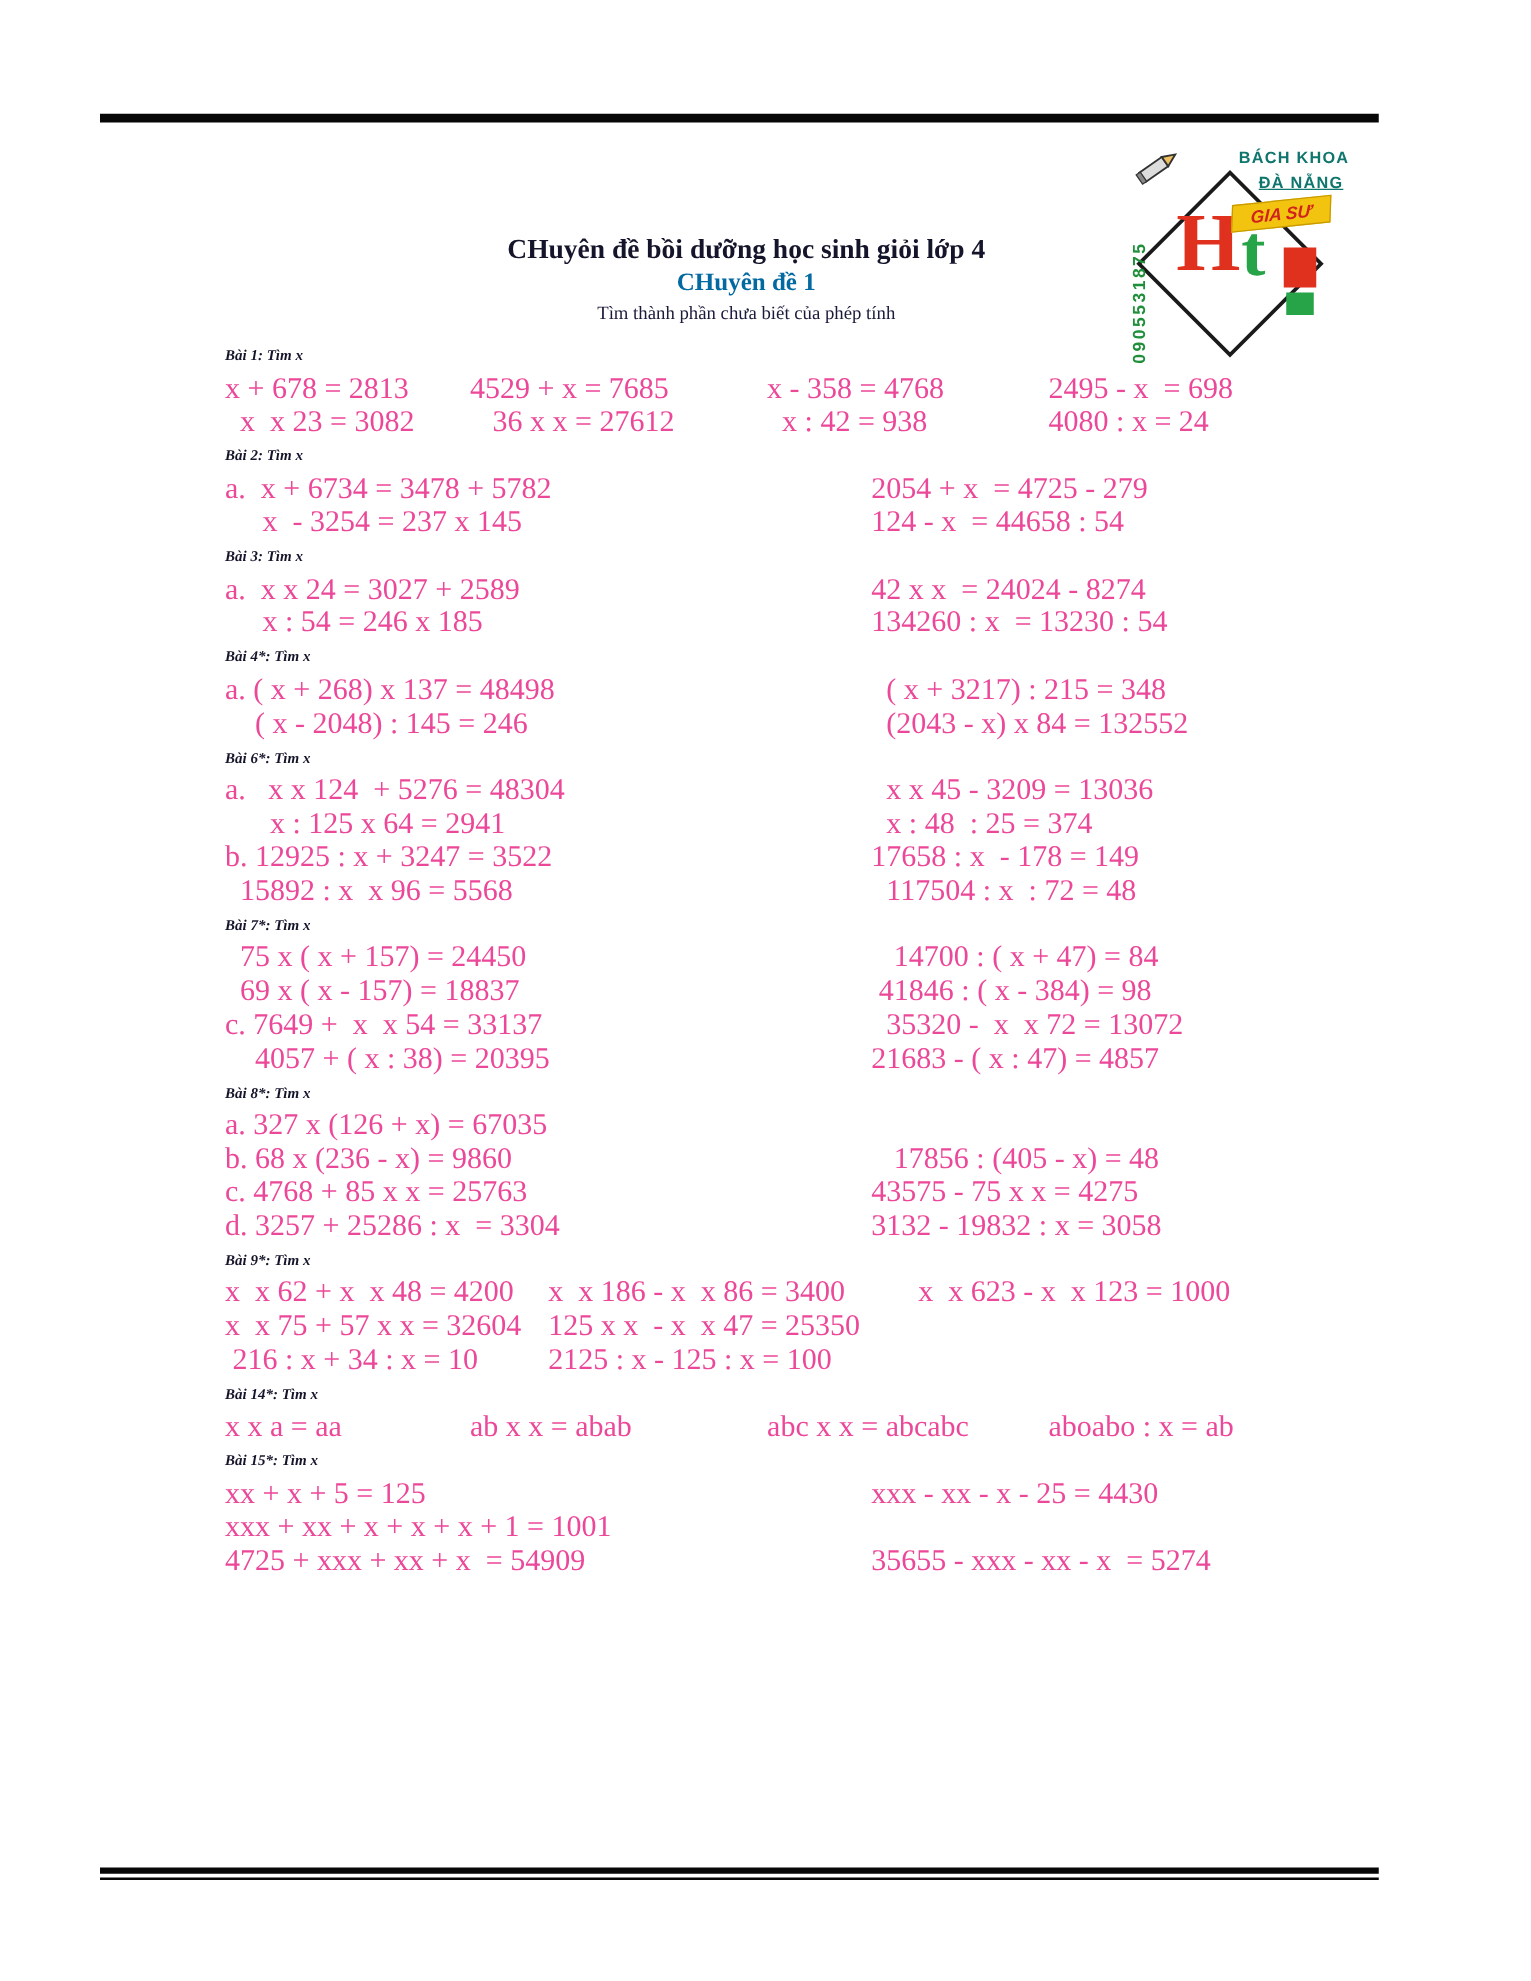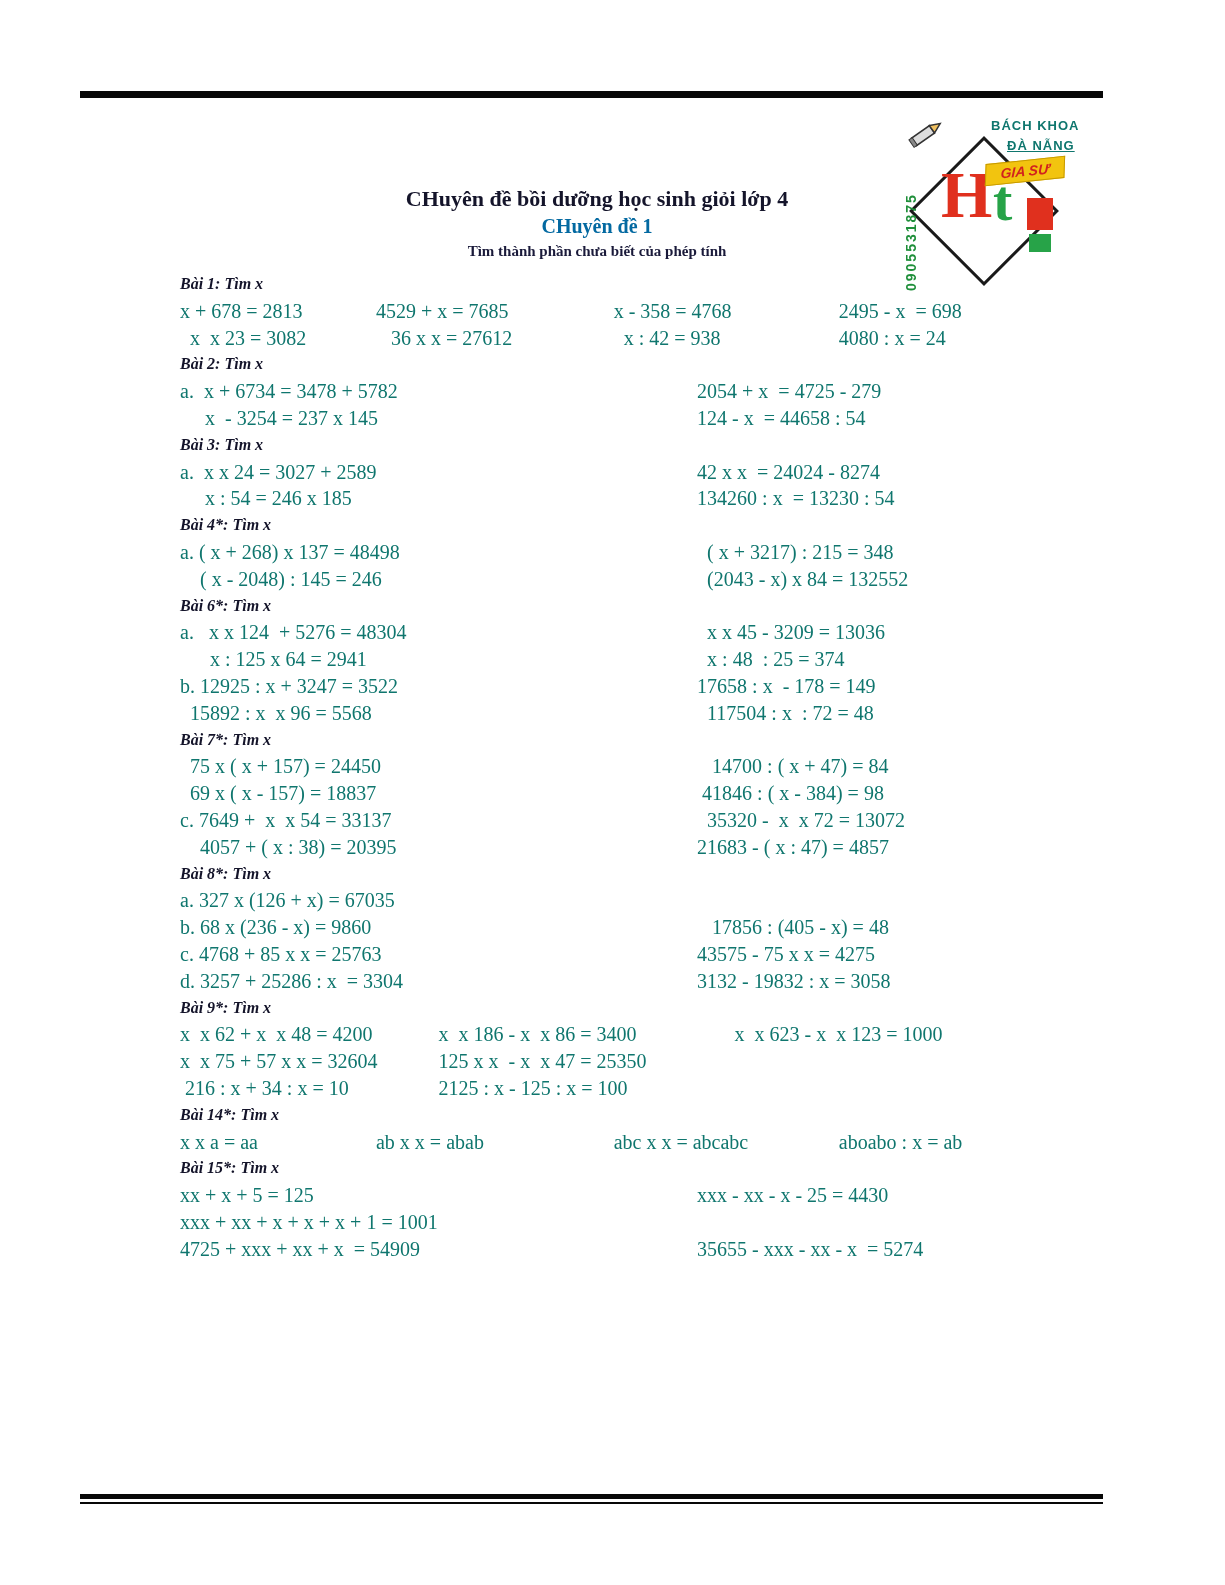--- a/index.html
+++ b/index.html
@@ -11,30 +11,30 @@
   
   .top-rule { position:absolute; left:80px; top:91px; width:1023px; height:7px; background:#070707; }
   .bottom-rule { position:absolute; left:80px; top:1494px; width:1023px; }
   .bottom-rule .bar1 { height:5px; background:#070707; margin-bottom:3px; }
   .bottom-rule .bar2 { height:2px; background:#070707; }
 
   
   .content { position:absolute; left:180px; top:186px; width:834px; }
   .title   { font-size:22px; font-weight:bold; text-align:center; color:#14142a; }
   .subtitle{ font-size:20px; font-weight:bold; text-align:center; margin-top:3px; color:#0369a1; }
-  .tagline { font-size:15px; font-weight:bold; text-align:center; margin-top:5px; color:#1a1a3a; }
+  .tagline { font-size:15px; font-weight:normal; text-align:center; margin-top:5px; color:#1a1a3a; }
 
   #sections { margin-top:11px; }
   .sec-heading {
-    font-size:16px; font-weight:bold; font-style:italic;
+    font-size:12px; font-weight:bold; font-style:italic;
     height:26.8px; line-height:26.8px; color:#14142a;
   }
   .eq-row {
     display:grid; height:26.8px; line-height:26.8px;
-    font-size:20px; white-space:pre; color:#0f766e;
+    font-size:24px; white-space:pre; color:#ec4899;
   }
   .cols-2 { grid-template-columns:62% 38%; }
   .cols-3 { grid-template-columns:31% 35.5% 33.5%; }
   .cols-4 { grid-template-columns:23.5% 28.5% 27% 21%; }
   .eq-cell { overflow:visible; }
 
   
   .logo { position:absolute; left:903px; top:110px; width:198px; height:178px; }
   .logo-pencil { position:absolute; left:4px; top:0px; }
   .logo-org {

